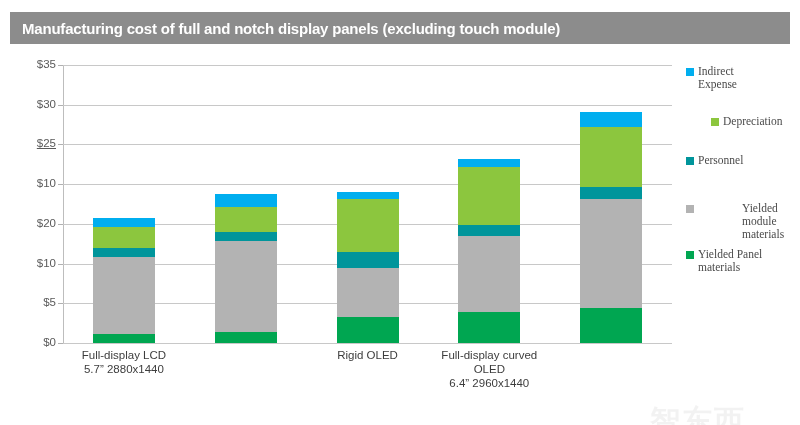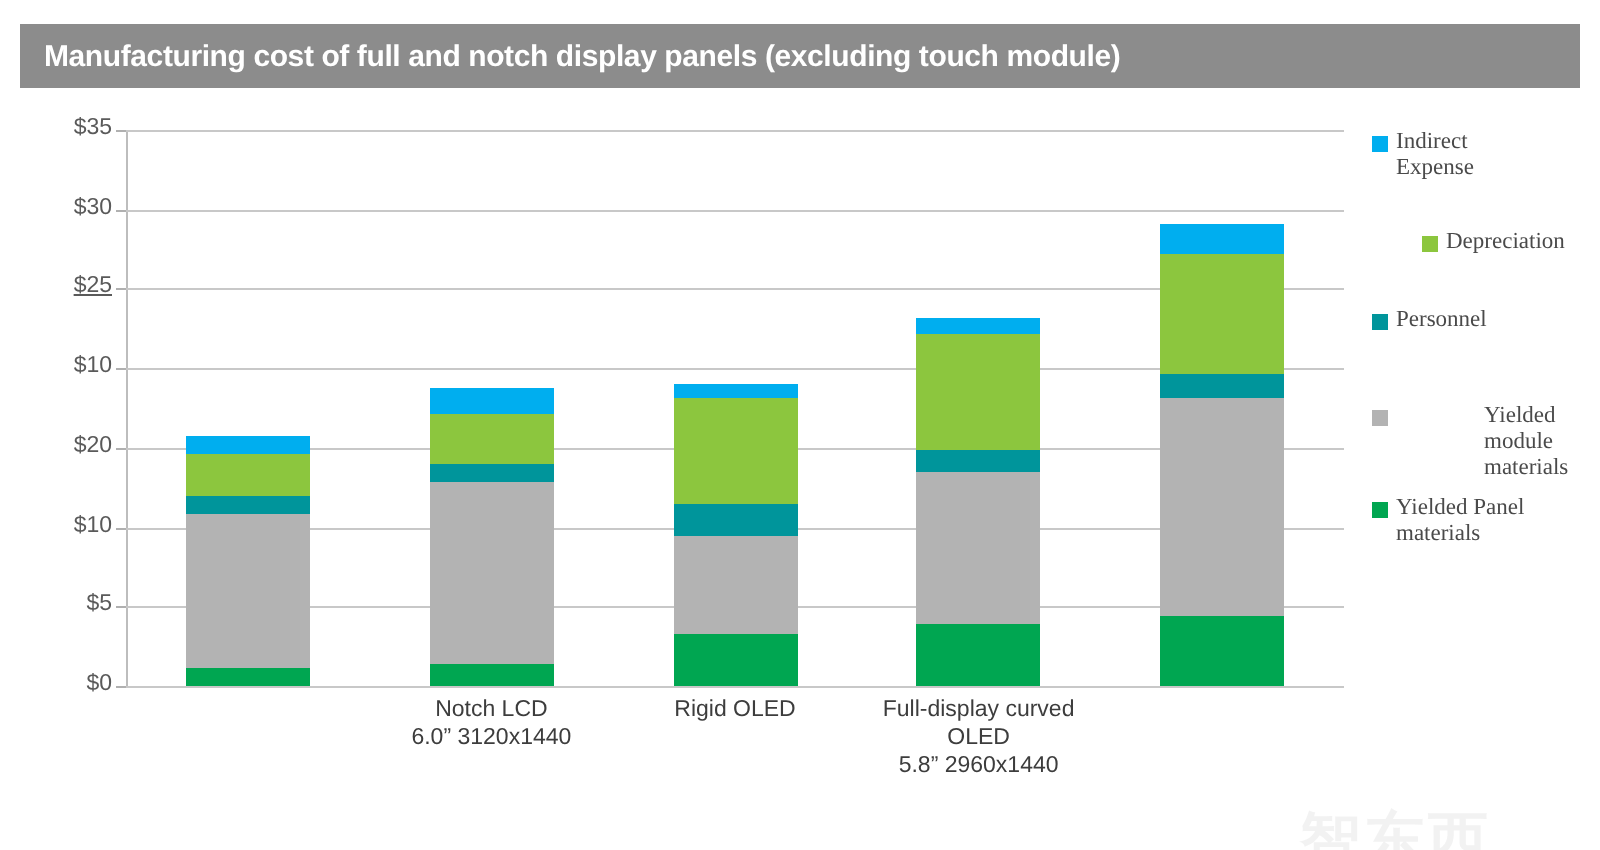--- a/index.html
+++ b/index.html
@@ -214,32 +214,30 @@
           <div class="seg" title="Depreciation" style="height: 60.3657px; background: rgb(140, 198, 62);"></div>
           <div class="seg" title="Personnel" style="height: 11.9143px; background: rgb(0, 149, 155);"></div>
           <div class="seg" title="Yielded module materials" style="height: 108.817px; background: rgb(179, 179, 179);"></div>
           <div class="seg" title="Yielded Panel materials" style="height: 34.9486px; background: rgb(0, 166, 81);"></div>
         </div>
       </div>
   </div>
 
   <div id="xlabels">
       <div class="xlabel" style="left: -9.1px;">
-      </div>
-      <div class="xlabel" style="left: 112.7px;">
-        <span class="l2">Notch LCD</span>
-        <span class="l2">6.0” 3120x1440</span>
+        <span class="l2">Full-display LCD</span>
+        <span class="l2">5.7” 2880x1440</span>
       </div>
       <div class="xlabel" style="left: 234.5px;">
         <span class="l2">Rigid OLED</span>
       </div>
       <div class="xlabel" style="left: 356.3px;">
         <span class="l2">Full-display curved</span>
         <span class="l2">OLED</span>
-        <span class="l2">5.8” 2960x1440</span>
+        <span class="l2">6.4” 2960x1440</span>
       </div>
       <div class="xlabel" style="left: 478.1px;">
       </div>
     </div>
 
   <div id="legend">
       <div class="legend-item" style="top: 0px;">
         <span class="legend-swatch" style="background: rgb(0, 174, 239);"></span>
         <span class="legend-label">Indirect<br>Expense</span>
       </div>

